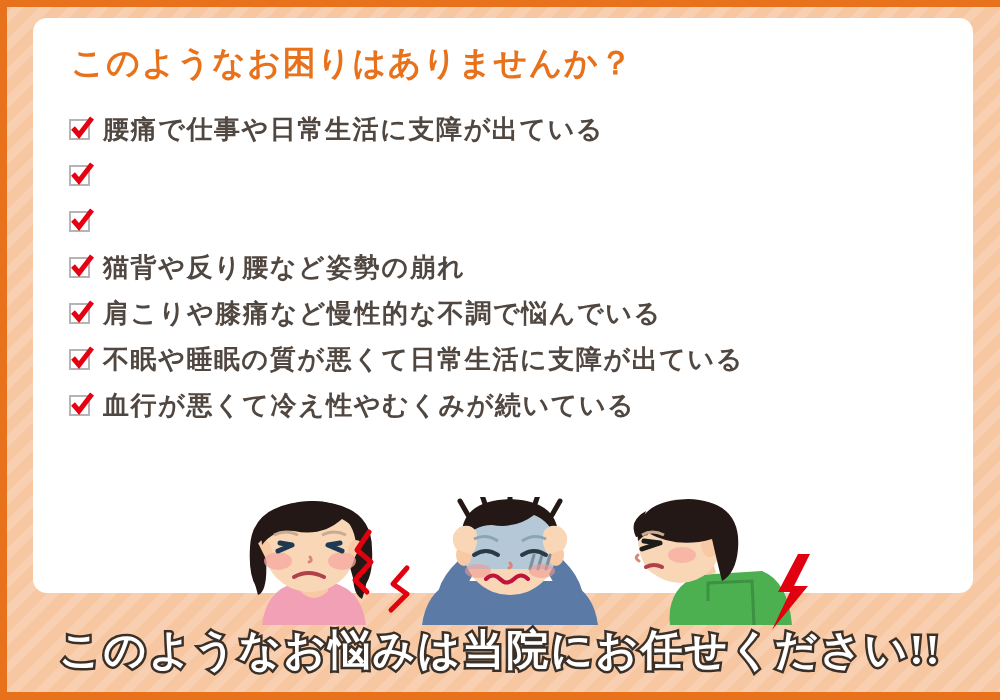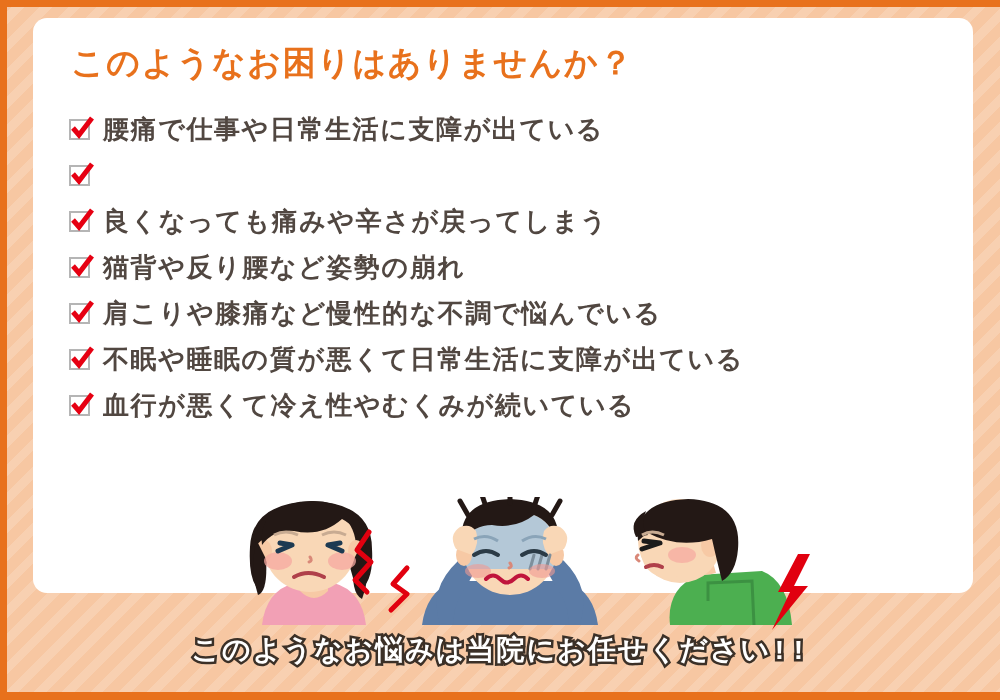--- a/index.html
+++ b/index.html
@@ -63,25 +63,25 @@
   .person { position:absolute; z-index:20; }
   .zig { position:absolute; z-index:21; }
 
   
   #banner {
     position:absolute; left:0; top:608px; width:1000px; height:84px;
     z-index:30; display:flex; align-items:center; justify-content:center;
     pointer-events:none;
   }
   #banner-text {
-    font-size:28px; font-weight:bold; color:#ffffff;
+    font-size:42px; font-weight:bold; color:#ffffff;
     letter-spacing:2px; white-space:nowrap;
     -webkit-text-stroke:5px #3b3027;
     paint-order: stroke fill;
-    font-family:Liberation Mono, monospace;
+    font-family:Liberation Serif, serif;
     text-align:center;
   }
 </style>
 </head>
 <body>
 
 <div id="root">
 
   <div class="edge edge-top"></div>
   <div class="edge edge-left"></div>
@@ -109,21 +109,20 @@
             </svg>
         </div>
       </div>
 
       <div class="row">
         <div class="cbx">
           <svg width="28" height="28" viewBox="0 0 28 28">
               <path d="M5 14 L11 21 L24 4" stroke="#e60012" stroke-width="5" fill="none" stroke-linecap="butt" stroke-linejoin="miter"></path>
             </svg>
         </div>
-        <div class="row-label">良くなっても痛みや辛さが戻ってしまう</div>
       </div>
 
       <div class="row">
         <div class="cbx">
           <svg width="28" height="28" viewBox="0 0 28 28">
               <path d="M5 14 L11 21 L24 4" stroke="#e60012" stroke-width="5" fill="none" stroke-linecap="butt" stroke-linejoin="miter"></path>
             </svg>
         </div>
         <div class="row-label">猫背や反り腰など姿勢の崩れ</div>
       </div>

